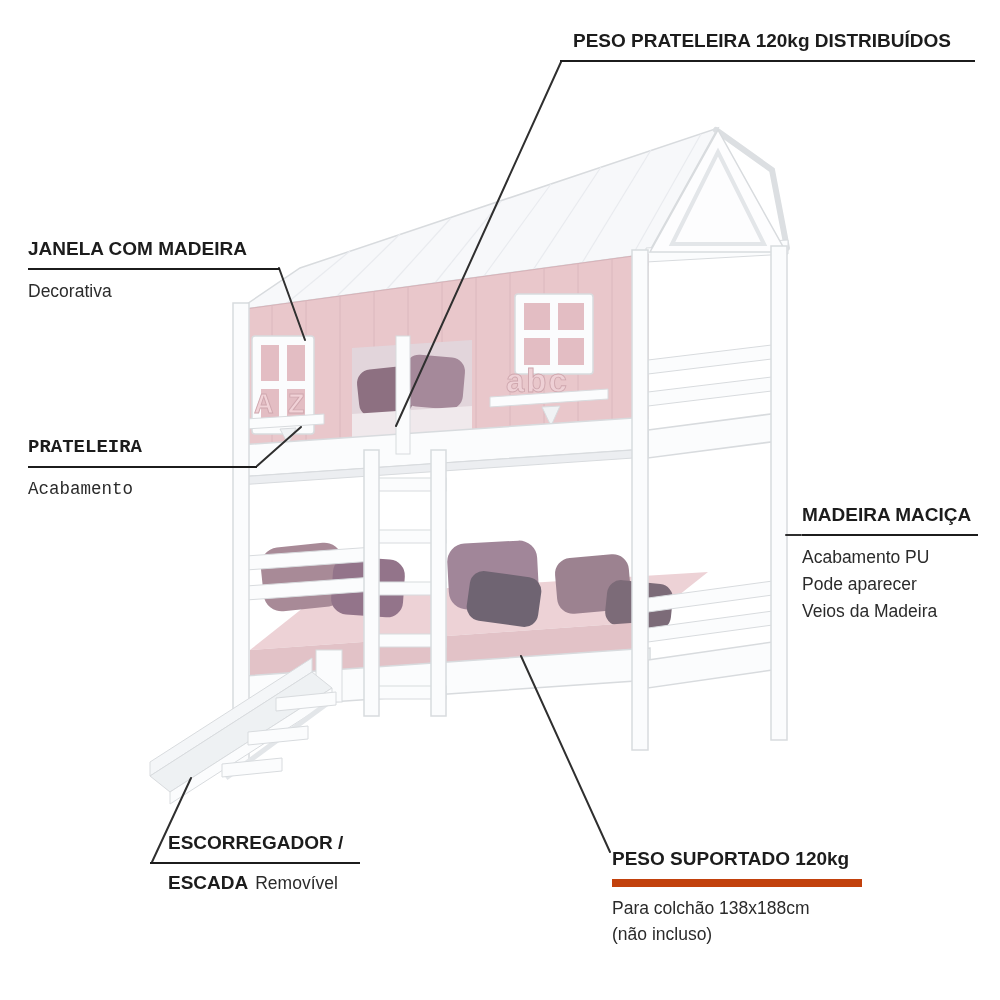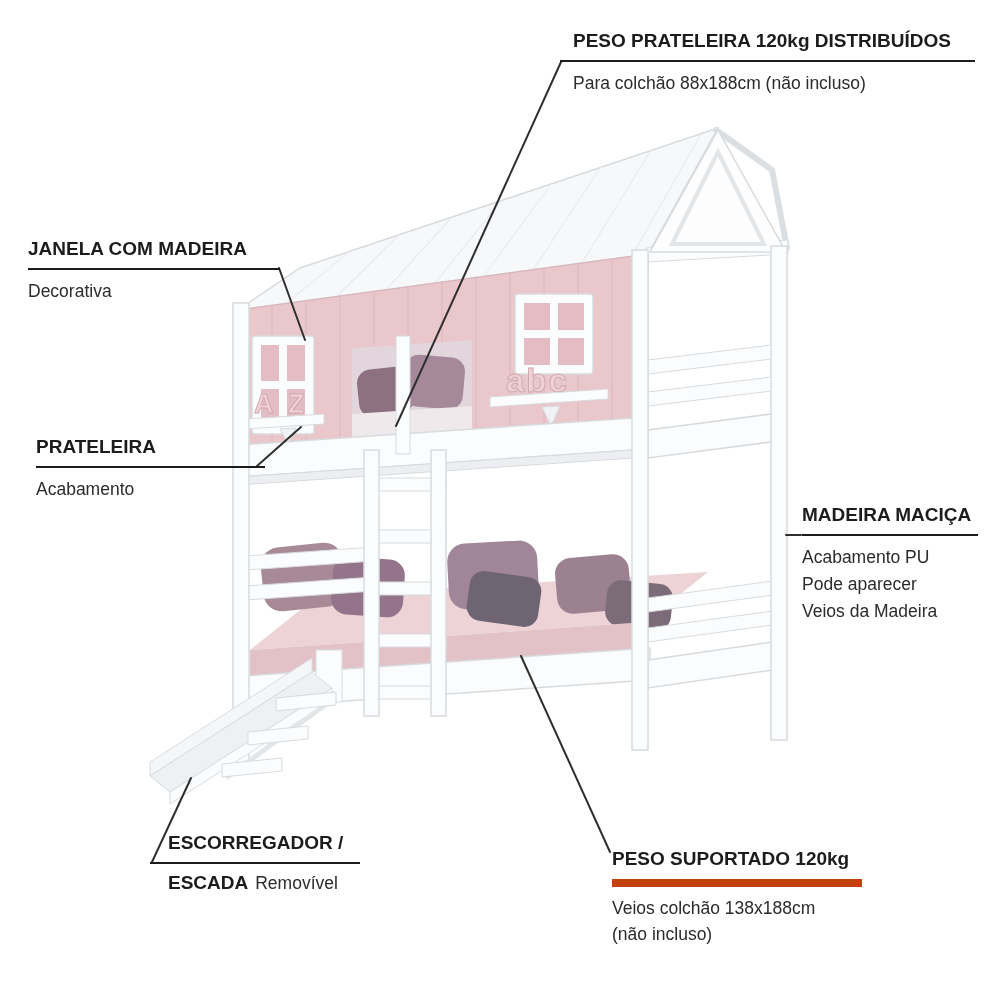--- a/index.html
+++ b/index.html
@@ -10,21 +10,21 @@
   svg text { font-family:"Liberation Sans", sans-serif; }
 
   .callout { position:absolute; color:#1c1c1c; }
   .callout .title { font-weight:bold; font-size:19px; line-height:22px; padding-bottom:8px; border-bottom:2px solid #1c1c1c; white-space:nowrap; }
   .callout .sub { font-size:17.5px; line-height:26px; color:#2b2b2b; margin-top:8px; white-space:nowrap; }
 
   .co-top { left:560px; top:30px; width:415px; }
   .co-top .title, .co-top .sub { padding-left:13px; }
 
   .co-janela { left:28px; top:238px; width:252px; }
-  .co-prateleira { left:36px; top:436px; width:229px; }
+  .co-prateleira { left:28px; top:436px; width:229px;font-family:Liberation Mono, monospace; }
 
   .co-madeira { left:802px; top:504px; width:176px; }
   .co-madeira .sub-line { font-size:17.5px; line-height:27px; color:#2b2b2b; white-space:nowrap; }
   .co-madeira .sub-block { margin-top:8px; }
 
   .co-slide { left:150px; top:832px; width:210px; }
   .co-slide .title { padding-left:18px; }
   .co-slide .line2 { margin-top:8px; padding-left:18px; font-size:19px; white-space:nowrap; }
   .co-slide .line2 .b { font-weight:bold; }
   .co-slide .line2 .r { font-weight:normal; color:#2b2b2b; margin-left:7px; font-size:17.5px; }
@@ -167,21 +167,20 @@
       <line x1="279" y1="268" x2="305" y2="340"></line>
       <line x1="257" y1="466" x2="301" y2="427"></line>
       <line x1="786" y1="535" x2="801" y2="535"></line>
       <line x1="152" y1="862" x2="191" y2="778"></line>
       <line x1="610" y1="852" x2="521" y2="656"></line>
     </g>
   </svg>
 
   <div class="callout co-top">
     <div class="title">PESO PRATELEIRA 120kg DISTRIBUÍDOS</div>
-    <div class="sub">Para colchão 88x188cm (não incluso)</div>
   </div>
 
   <div class="callout co-janela">
     <div class="title">JANELA COM MADEIRA</div>
     <div class="sub">Decorativa</div>
   </div>
 
   <div class="callout co-prateleira">
     <div class="title">PRATELEIRA</div>
     <div class="sub">Acabamento</div>
@@ -201,18 +200,18 @@
     <div class="line2">
       <span class="b">ESCADA</span><span class="r">Removível</span>
     </div>
   </div>
 
   <div class="callout co-peso2">
     <div class="title2">
       <div>PESO SUPORTADO 120kg</div>
     </div>
     <div class="sub">
-      <div>Veios colchão 138x188cm</div>
+      <div>Para colchão 138x188cm</div>
       <div>(não incluso)</div>
     </div>
   </div>
 
 </div>
 
 </body></html>

